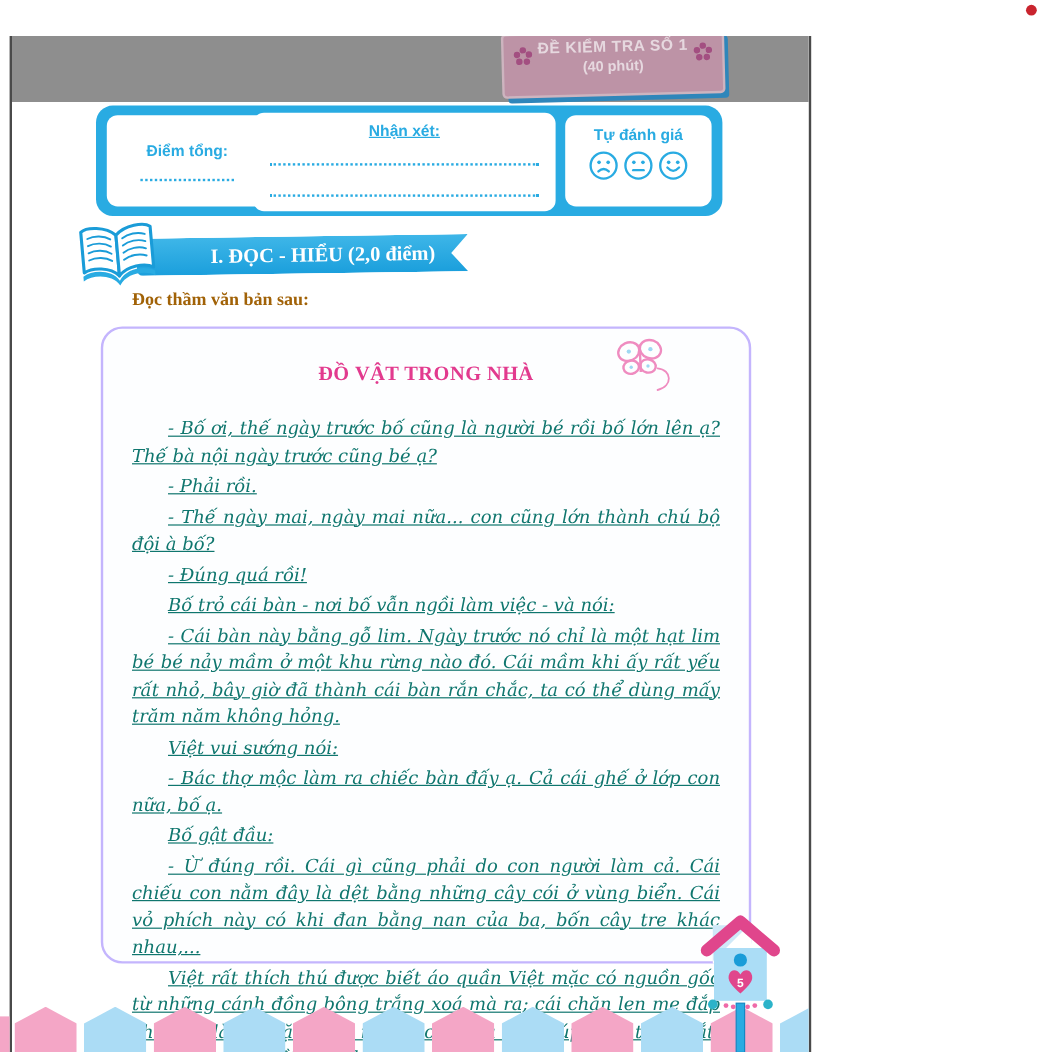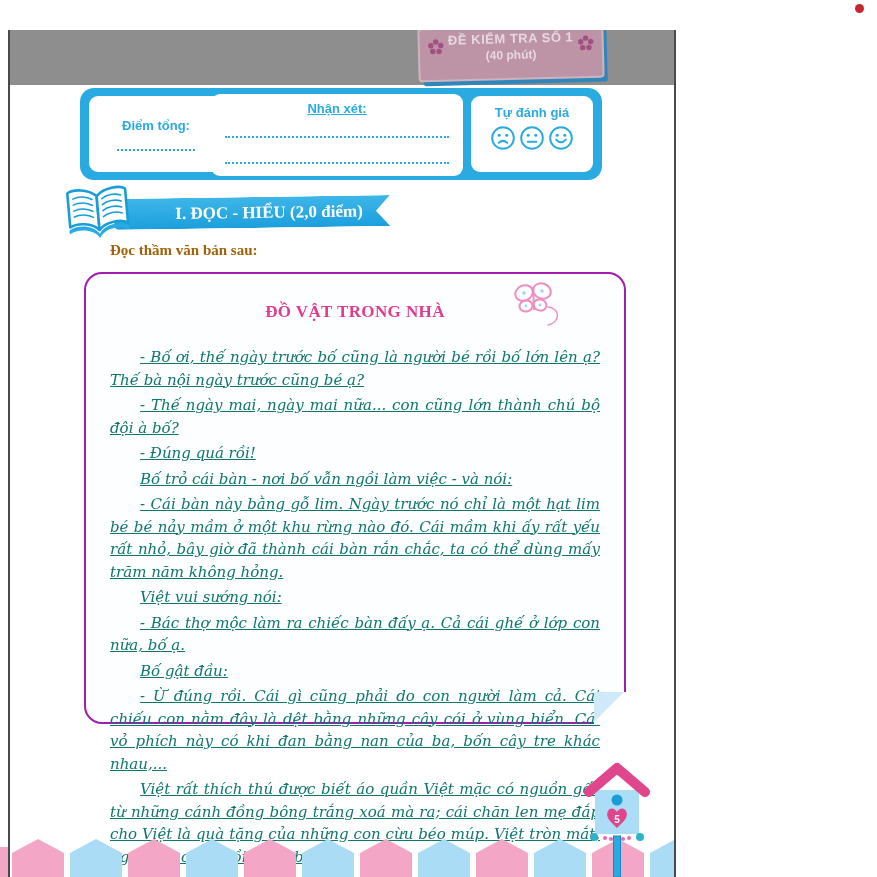--- a/index.html
+++ b/index.html
@@ -53,22 +53,22 @@
     font-size:17px;line-height:31px;text-align:center;padding-left:34px;
     box-sizing:border-box;
   }
   .book-icon{position:absolute;left:54px;top:154px;transform:rotate(-5deg);}
   .instruction{
     position:absolute;left:100px;top:212px;
     font-family:"Liberation Serif",serif;font-weight:bold;font-size:15px;color:#a16207;
   }
   
   .passage-box{
-    position:absolute;left:74px;top:242px;width:542px;height:452px;
-    border:2px solid #a21caf;border-radius:18px;background:#fdfeff;box-sizing:border-box;
+    position:absolute;left:74px;top:242px;width:542px;height:531px;
+    border:2px solid #c4b5fd;border-radius:18px;background:#fdfeff;box-sizing:border-box;
   }
   .passage-title{
     margin-top:28px;text-align:center;color:#e23a8e;font-weight:bold;
     font-family:"Liberation Serif",serif;font-size:17px;letter-spacing:.4px;
   }
   .butterfly{position:absolute;right:60px;top:6px;}
   .passage-text{margin:24px 24px 0 24px;}
   .passage-text p{
     font-family:"DejaVu Serif","Liberation Serif",serif;font-style:italic;
     font-size:15px;color:#0f766e;line-height:1.5;text-align:justify;
@@ -193,20 +193,21 @@
         <circle cx="16" cy="13" r="1.8"></circle>
           <circle cx="34" cy="11" r="1.8"></circle>
         <circle cx="18" cy="26" r="1.4"></circle>
           <circle cx="32" cy="25" r="1.4"></circle>
       </g>
       <path d="M40 27 C52 28,53 42,40 45" fill="none" stroke="#ef8cc0" stroke-width="1.5" stroke-linecap="round"></path>
     </svg>
     <div class="passage-title">ĐỒ VẬT TRONG NHÀ</div>
     <div class="passage-text">
       <p>- Bố ơi, thế ngày trước bố cũng là người bé rồi bố lớn lên ạ? Thế bà nội ngày trước cũng bé ạ?</p>
+      <p>- Phải rồi.</p>
       <p>- Thế ngày mai, ngày mai nữa... con cũng lớn thành chú bộ đội à bố?</p>
       <p>- Đúng quá rồi!</p>
       <p>Bố trỏ cái bàn - nơi bố vẫn ngồi làm việc - và nói:</p>
       <p>- Cái bàn này bằng gỗ lim. Ngày trước nó chỉ là một hạt lim bé bé nảy mầm ở một khu rừng nào đó. Cái mầm khi ấy rất yếu rất nhỏ, bây giờ đã thành cái bàn rắn chắc, ta có thể dùng mấy trăm năm không hỏng.</p>
       <p>Việt vui sướng nói:</p>
       <p>- Bác thợ mộc làm ra chiếc bàn đấy ạ. Cả cái ghế ở lớp con nữa, bố ạ.</p>
       <p>Bố gật đầu:</p>
       <p>- Ừ đúng rồi. Cái gì cũng phải do con người làm cả. Cái chiếu con nằm đây là dệt bằng những cây cói ở vùng biển. Cái vỏ phích này có khi đan bằng nan của ba, bốn cây tre khác nhau,...</p>
       <p>Việt rất thích thú được biết áo quần Việt mặc có nguồn gốc từ những cánh đồng bông trắng xoá mà ra; cái chăn len mẹ đắp cho Việt là quà tặng của những con cừu béo múp. Việt tròn mắt, ngoan ngoãn ngồi nghe bố kể.</p>
     </div>

